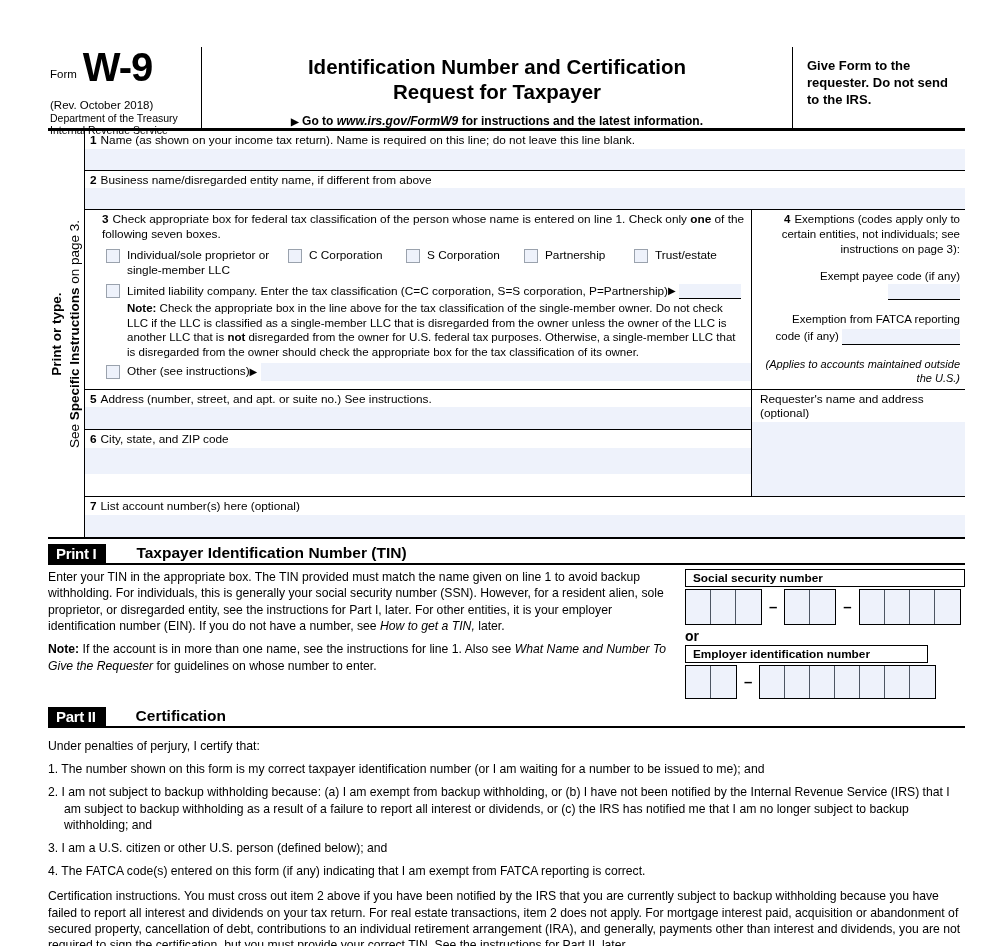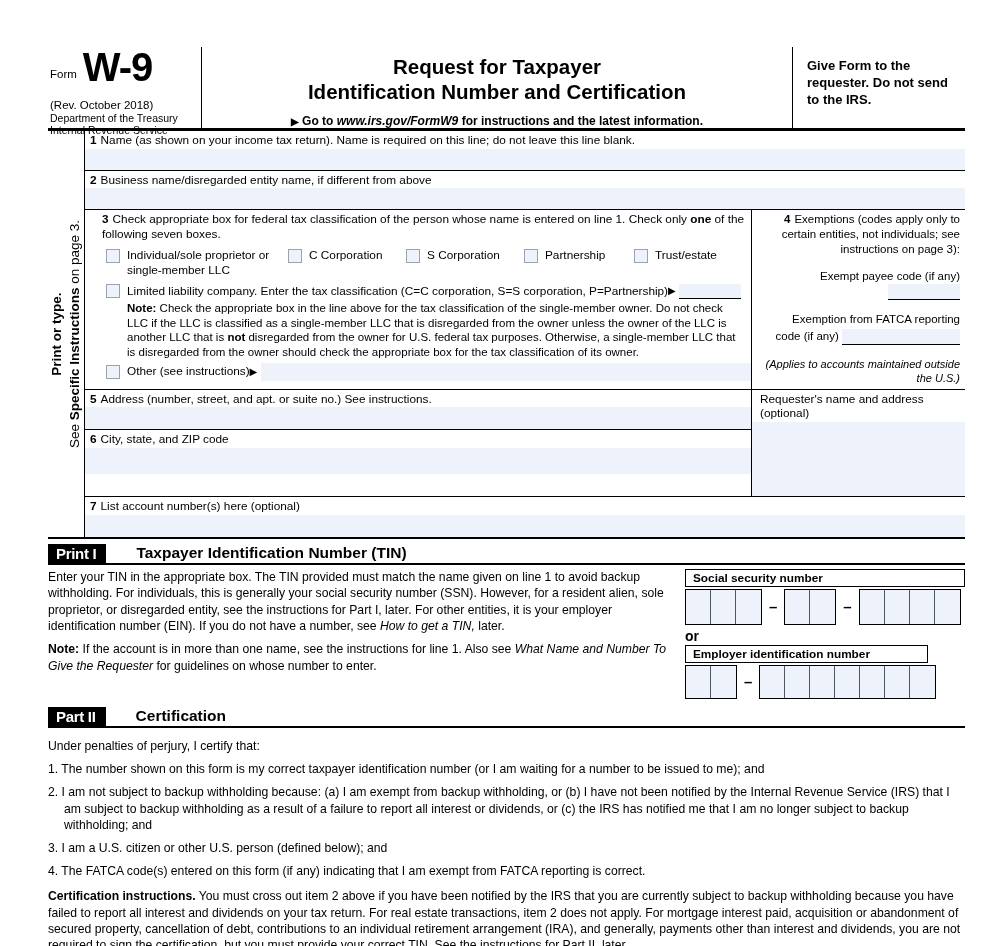--- a/index.html
+++ b/index.html
@@ -207,43 +207,43 @@
   .bcell:last-child { border-right: none; }
   .dash { padding: 0 7px; font-size: 15px; font-weight: bold; }
   .ortext { font-size: 14px; font-weight: bold; margin: 3px 0 1px 0; }
   .ein-cell { width: 25px; height: 32px; }
 
   
   .p2 { padding-top: 3px; }
   .p2line { font-size: 12.2px; line-height: 1.33; margin-top: 7px; }
   .p2list { font-size: 12.2px; line-height: 1.33; margin-top: 7px; padding-left: 16px; text-indent: -16px; }
   .p2cert { font-size: 12.2px; line-height: 1.33; margin-top: 9px; }
-  .p2cert b { font-weight: bold; }
+  .p2cert b { font-weight: normal; }
 </style>
 </head>
 <body>
 
 <div class="page">
   <div class="form">
 
     <div class="header">
       <div class="hdr-left">
         <div class="hdr-formrow">
           <span class="lbl-form">Form</span>
           <span class="w9">W-9</span>
         </div>
         <div class="hdr-rev">(Rev. October 2018)</div>
         <div class="hdr-dept">Department of the Treasury</div>
         <div class="hdr-dept">Internal Revenue Service</div>
       </div>
 
       <div class="hdr-center">
         <div class="hdr-title">
+          <div>Identification Number and Certification</div>
           <div>Request for Taxpayer</div>
-          <div>Identification Number and Certification</div>
         </div>
         <div class="hdr-goto">
           <span class="arrow">▶</span>
           <span>Go to</span>
           <i>www.irs.gov/FormW9</i>
           <span>for instructions and the latest information.</span>
         </div>
       </div>
 
       <div class="hdr-right">Give Form to the requester. Do not send to the IRS.</div>

